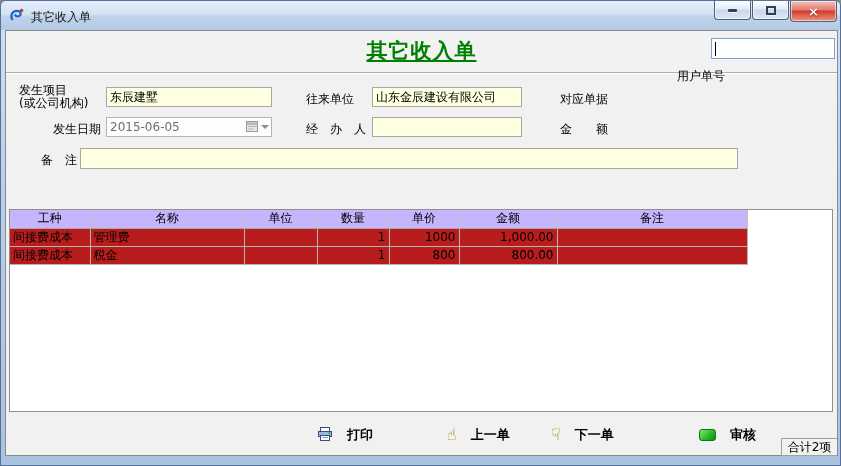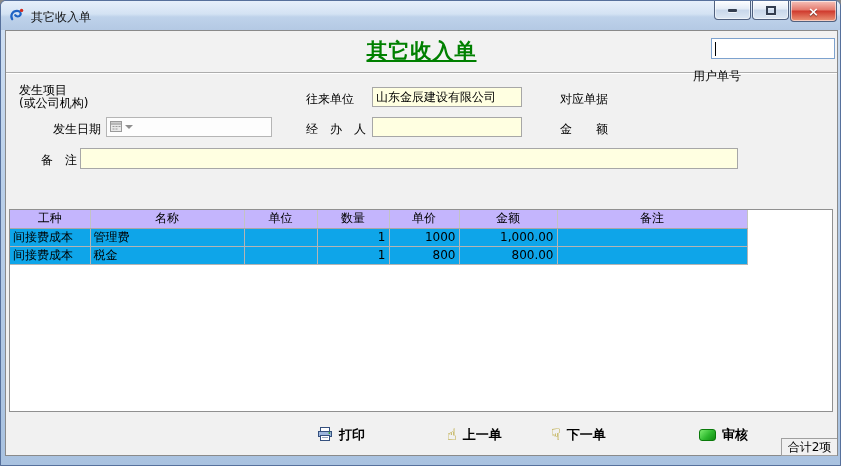--- a/index.html
+++ b/index.html
@@ -29,21 +29,21 @@
   .g-max { width:10px; height:9px; border:2px solid #333e50; box-shadow:0 1px 0 rgba(255,255,255,.5); }
   .g-close { font-weight:bold; font-size:13px; line-height:1; color:#fff; text-shadow:0 1px 1px rgba(0,0,0,.5); }
 
   
   .client { position:absolute; left:4px; top:29px; width:833px; height:426px;
     background:#f1f1f1; border:1px solid #8a8a8a; }
   .header-band { position:absolute; left:5px; top:30px; width:831px; height:42px;
     background:#f2f2f2; border-bottom:1px solid #adadad; box-shadow:0 1px 0 #fff; }
   .form-title { position:absolute; left:0; top:36px; width:841px; text-align:center;
     font-size:21px; font-weight:bold; letter-spacing:1px; color:#008000; text-decoration:underline; }
-  .userno-label { position:absolute; left:692px; top:43px;margin-top:24px; }
+  .userno-label { position:absolute; left:676px; top:43px;margin-top:24px; }
   .userno-box { position:absolute; left:710px; top:37px; width:124px; height:21px;
     background:#fff; border:1px solid #7da2ce; padding:2px 3px; }
   .caret { display:inline-block; width:1px; height:14px; background:#000; vertical-align:middle; }
 
   
   .lbl { position:absolute; font-size:12px; white-space:nowrap; }
   .lbl2 { position:absolute; left:18px; top:83px; width:86px; text-align:left; line-height:13px; font-size:12px; }
   .tb { position:absolute; height:20px; background:#ffffe1; border:1px solid #a7a7a7;
     font-family:"DejaVu Sans","Liberation Sans",sans-serif; font-size:12px; padding:0 3px; outline:none; }
   .tb.right { text-align:right; }
@@ -57,26 +57,26 @@
 
   
   .table-panel { position:absolute; left:8px; top:208px; width:824px; height:203px;
     background:#fff; border:1px solid #909090; overflow:hidden; }
   table.grid { border-collapse:collapse; table-layout:fixed; width:737px; }
   col.c0{width:80px} col.c1{width:154px} col.c2{width:73px} col.c3{width:72px}
   col.c4{width:70px} col.c5{width:98px} col.c6{width:190px}
   table.grid th { height:18px; background:#c4b5fd; font-weight:normal; font-size:12px; text-align:center;
     border-right:1px solid #c3c3c3; border-bottom:1px solid #a8a8a8; }
   table.grid td { height:15px; font-size:12px; padding:0 3px; overflow:hidden; white-space:nowrap;
-    border-right:1px solid #b4b4b4; border-bottom:1px solid #b4b4b4; background:#0ea5e9; }
+    border-right:1px solid #b4b4b4; border-bottom:1px solid #b4b4b4; background:#b91c1c; }
   table.grid td.num { text-align:right; }
 
   
   .tool-btn { position:absolute; top:424px; height:20px; display:flex; align-items:center; gap:6px; cursor:default; }
-  .tool-btn .t-label { font-weight:bold; font-size:13px; }
+  .tool-btn .t-label { font-weight:bold; font-size:13px;margin-left:8px; }
   .hand-icon { font-size:16px; line-height:16px; color:#a88f00; }
   .audit-chip { width:17px; height:12px; border:1px solid #0a7a0a; border-radius:3px;
     background:linear-gradient(135deg,#7bee6e,#2db82d 55%,#128a12); }
   .status-panel { position:absolute; left:780px; top:437px; width:56px; height:18px;
     border:1px solid #a0a0a0; border-right:none; background:#f1f1f1;
     text-align:center; font-size:12px; line-height:16px; }
 </style>
 </head>
 <body>
 
@@ -107,26 +107,28 @@
   <div class="header-band"></div>
 
   <div class="form-title">其它收入单</div>
   <span class="userno-label lbl">用户单号</span>
   <div class="userno-box"><span class="caret"></span><span></span></div>
 
   <div class="lbl2">
     <div>发生项目</div>
     <div>(或公司机构)</div>
   </div>
+  <input class="tb" style="left: 105px; top: 86px; width: 166px;" value="东辰建墅">
   <span class="lbl" style="left:305px; top:90px;">往来单位</span>
   <input class="tb" style="left: 371px; top: 86px; width: 150px;" value="山东金辰建设有限公司">
   <span class="lbl" style="left:559px; top:90px;">对应单据</span>
 
   <span class="lbl" style="left:52px; top:120px;">发生日期</span>
   <div class="datefield">
+    <span class="dtext">2015-06-05</span>
     <span>
       <svg width="12" height="12" viewBox="0 0 12 12">
         <rect x="0.5" y="1.5" width="11" height="10" fill="#e9e9e9" stroke="#9a9a9a"></rect>
         <rect x="0.5" y="1.5" width="11" height="2.6" fill="#cccccc" stroke="#9a9a9a"></rect>
         <path d="M2.5 6.5h2 M5.5 6.5h2 M8.5 6.5h2 M2.5 9h2 M5.5 9h2" stroke="#9a9a9a" fill="none"></path>
       </svg>
     </span>
     <span class="drop-arrow"></span>
   </div>
   <span class="lbl" style="left:305px; top:120px;">经　办　人</span>

